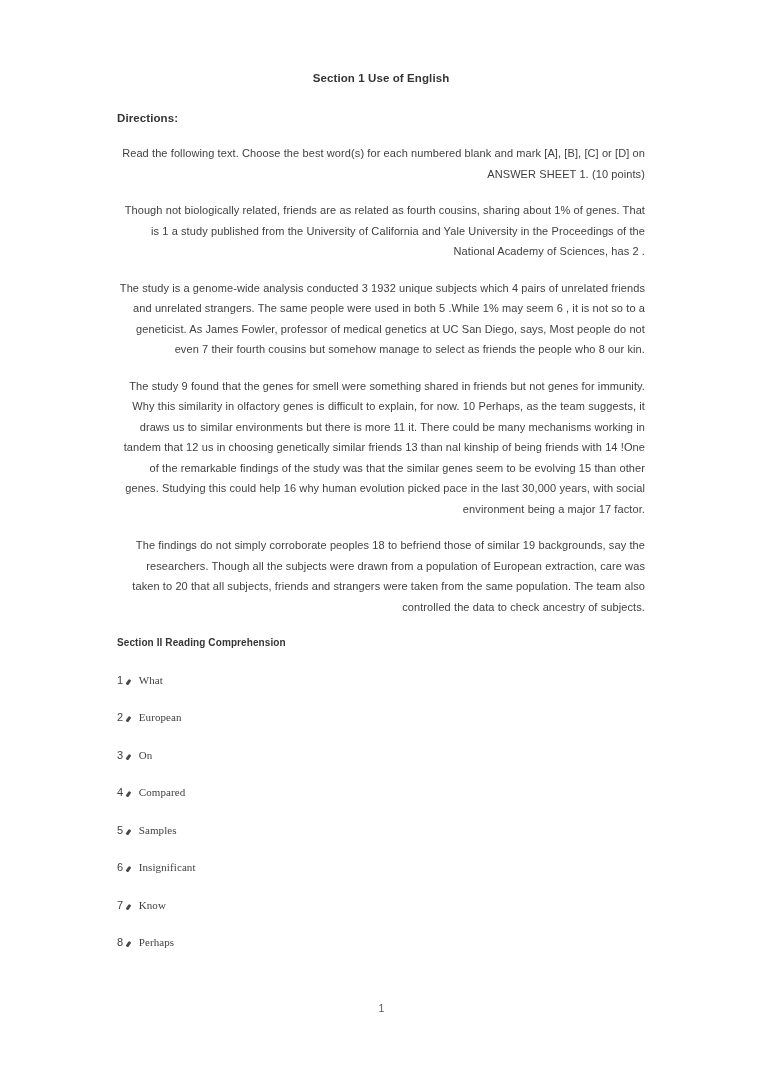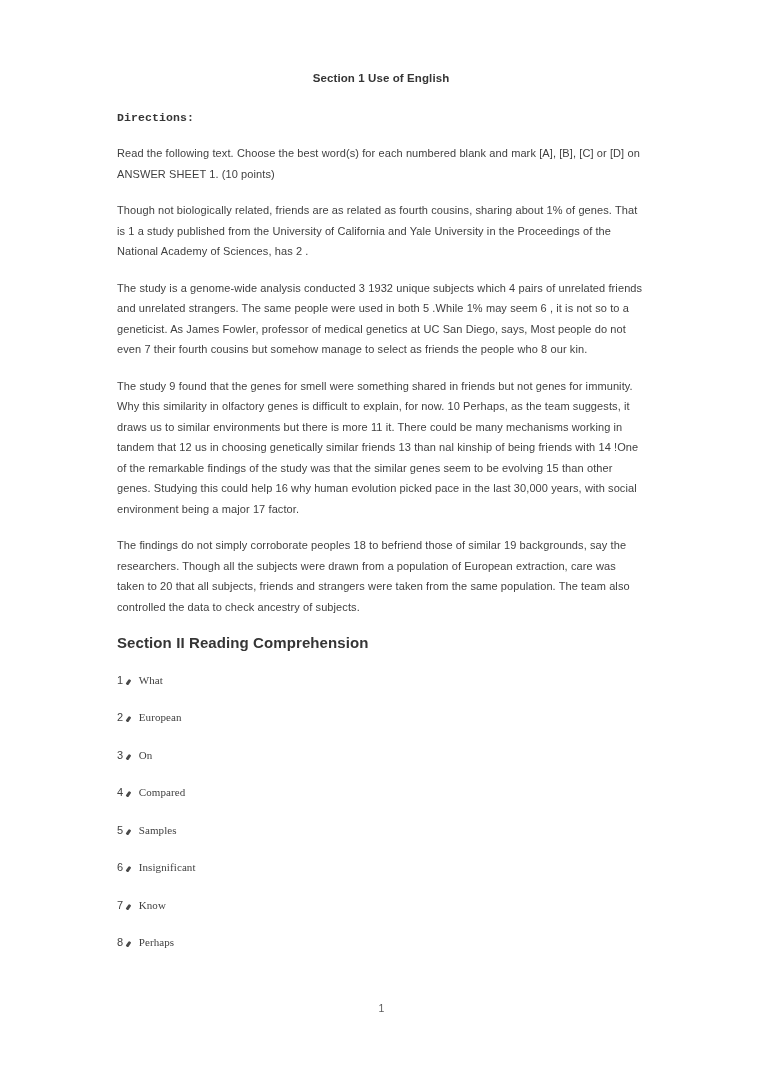--- a/index.html
+++ b/index.html
@@ -35,28 +35,27 @@
     color: #353535;
     margin-bottom: 19px;
     line-height: 20.5px;
   }
   .directions-label {
     font-size: 11.5px;
     font-weight: bold;
     color: #353535;
     margin-bottom: 15px;
     line-height: 20.5px;
-    font-family: Liberation Mono, monospace;
   }
   .para {
     margin-bottom: 16px;
-    text-align: left;
+    text-align: right;
   }
   .section2-title {
-    font-size: 15px;
+    font-size: 10px;
     font-weight: bold;
     color: #353535;
     margin-bottom: 16px;
     line-height: 20.5px;
   }
   .answer-item {
     margin-bottom: 17px;
     line-height: 20.5px;
     white-space: nowrap;
   }

